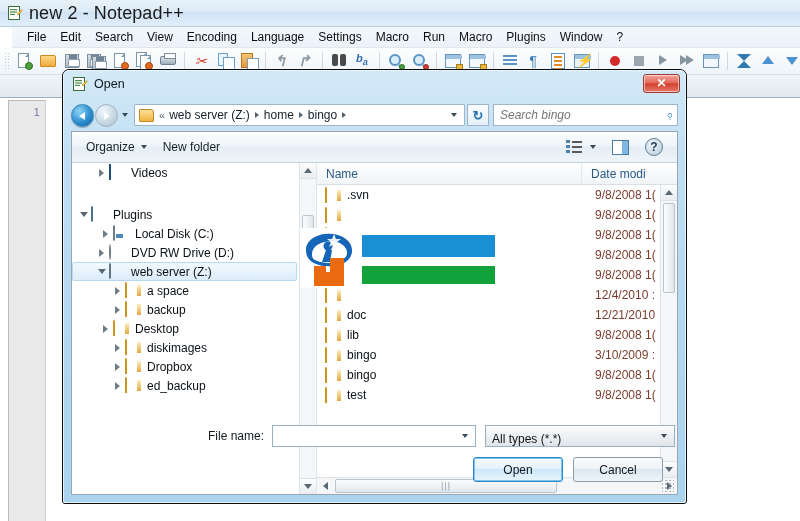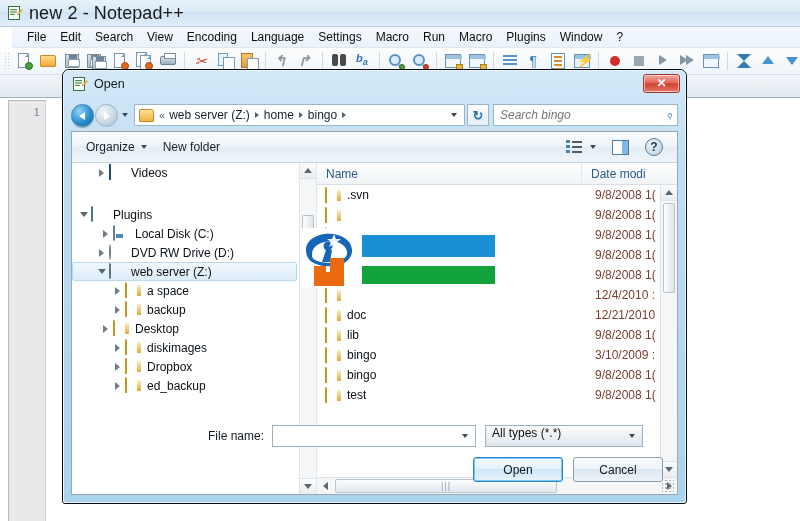--- a/index.html
+++ b/index.html
@@ -361,23 +361,23 @@
     padding:0 2px 0 5px;
   }
   .fn-combo input{
     border:none;outline:none;flex:1;font-size:12px;font-family:"Liberation Sans",sans-serif;
     background:transparent;color:#111;min-width:0;
   }
   .combo-btn{
     width:17px;height:20px;flex:none;display:flex;align-items:center;justify-content:center;
   }
   .type-combo{
-    width:158px;height:22px;margin-left:9px;
+    width:190px;height:22px;margin-left:9px;
     background:linear-gradient(to bottom,#fbfcfd,#dfe5ea);border:1px solid #9bb0c0;
-    display:flex;align-items:flex-start;padding:0 2px 0 6px;font-size:12px;color:#111;
+    display:flex;align-items:flex-end;padding:0 2px 0 6px;font-size:12px;color:#111;
   }
   .type-combo .combo-btn{margin-left:auto;}
   .btnrow{
     position:absolute;right:14px;bottom:12px;display:flex;
   }
   .dbtn{
     width:90px;height:25px;font-size:12px;color:#10181f;
     display:flex;align-items:center;justify-content:center;border-radius:3px;
     background:linear-gradient(to bottom,#fafcfe 0%,#edf3f8 48%,#dde7ef 50%,#edf4fa 100%);
     border:1px solid #8d9ca9;

